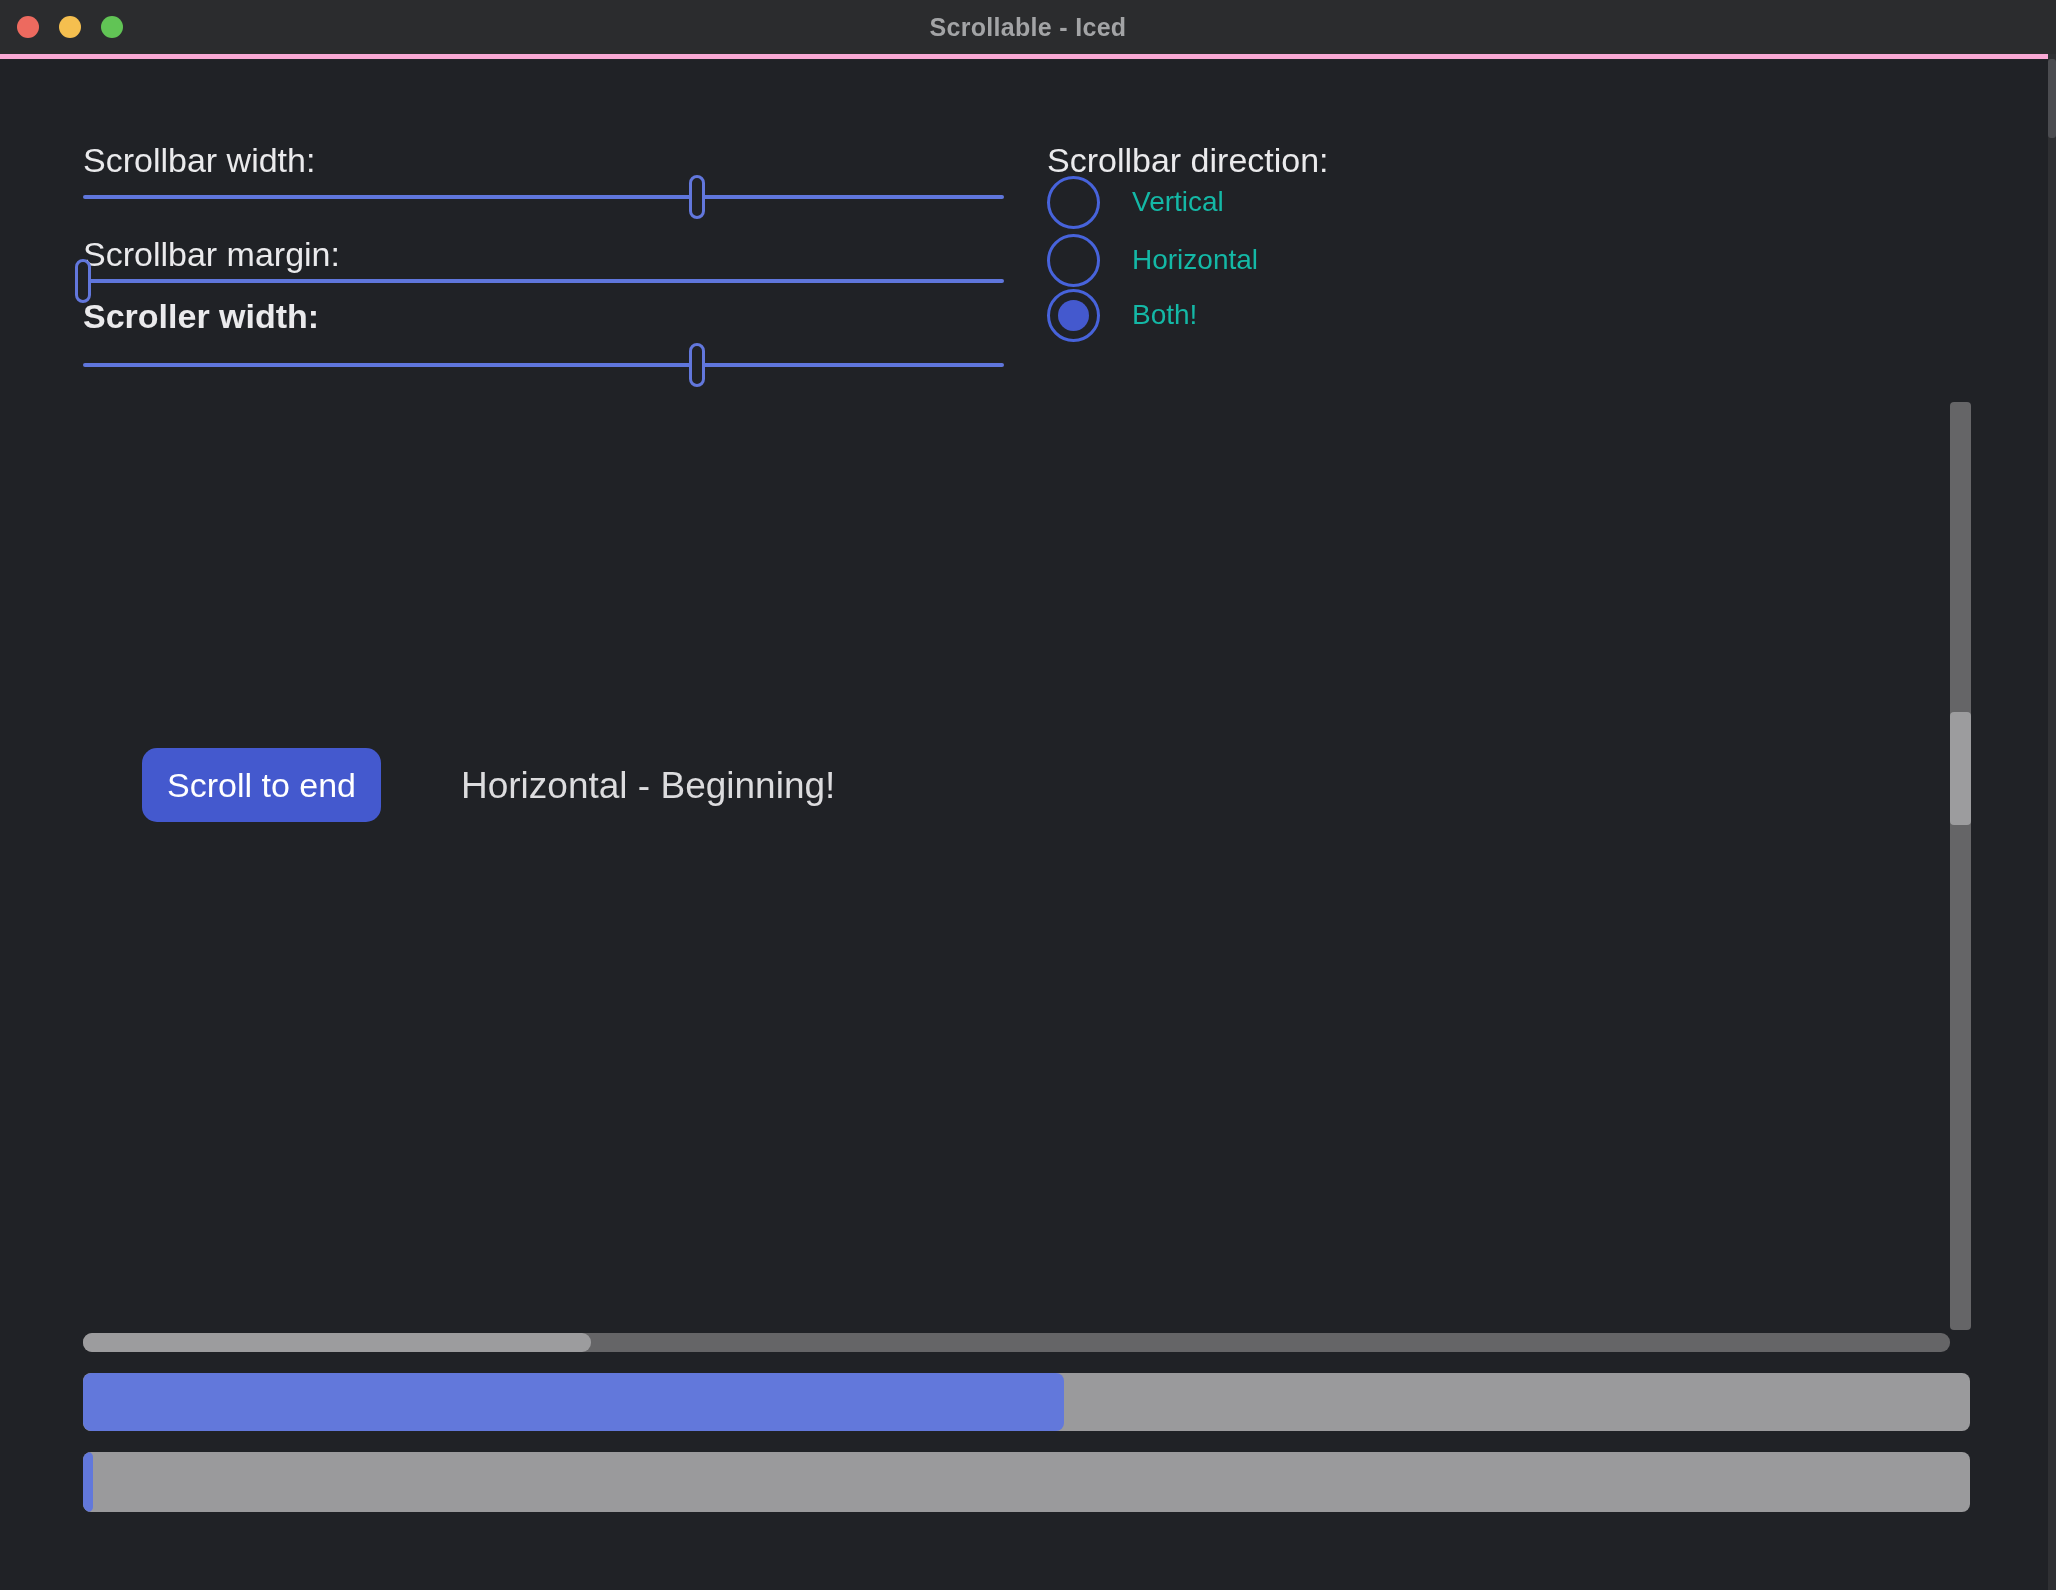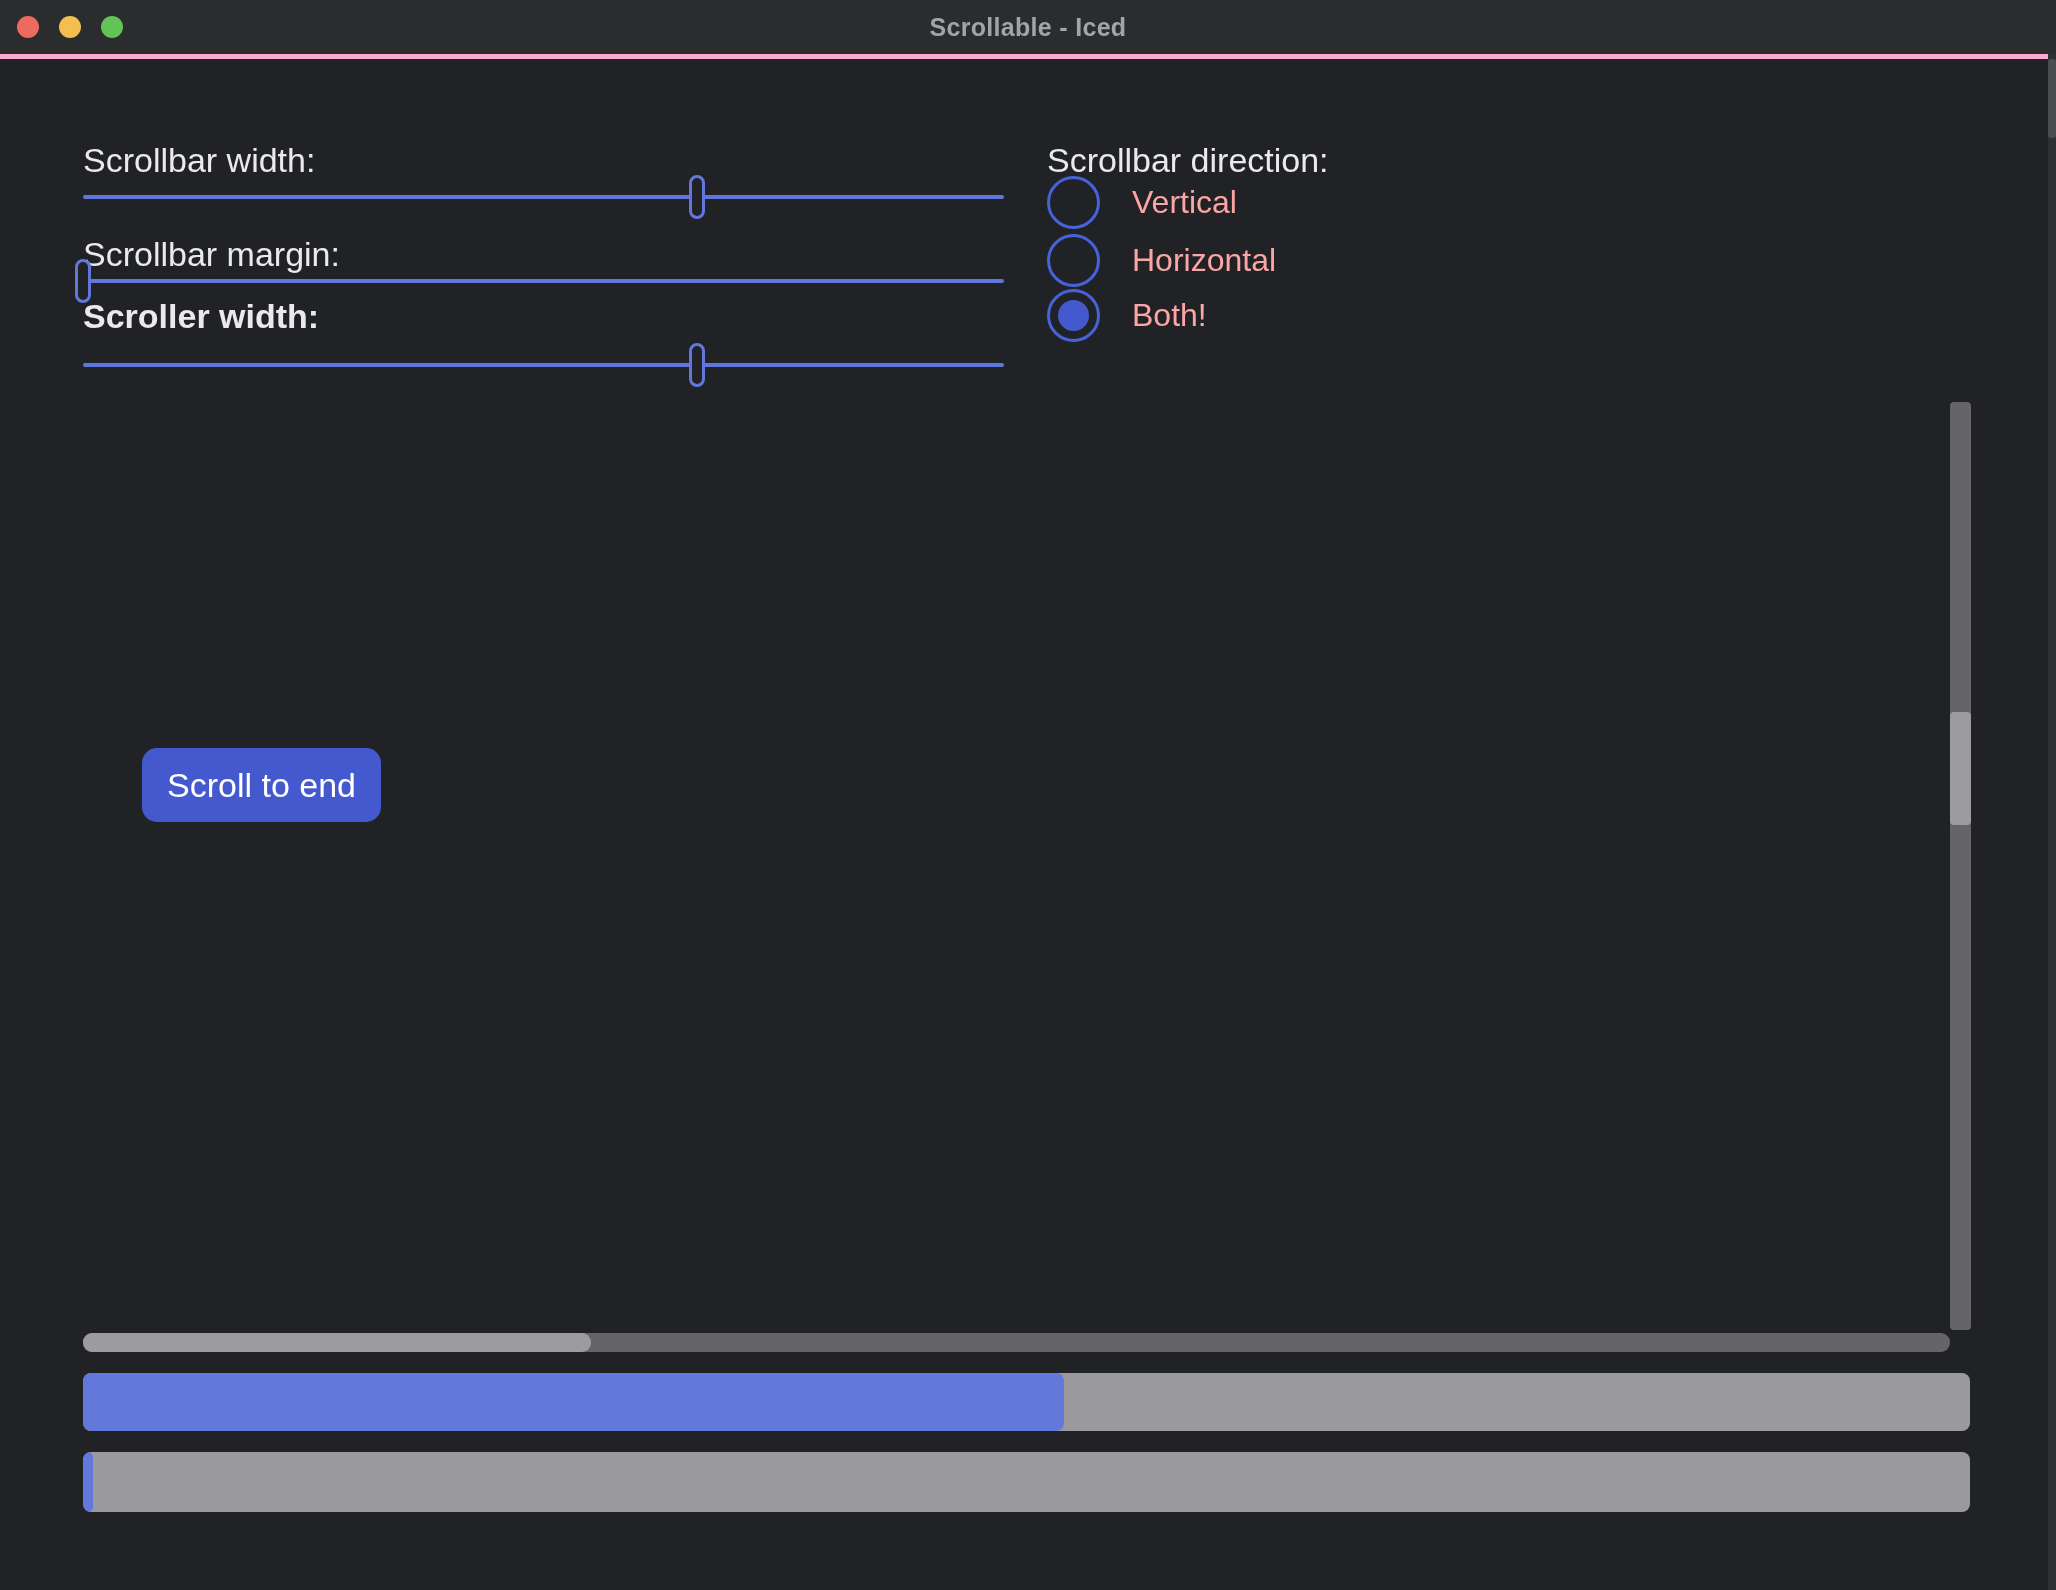--- a/index.html
+++ b/index.html
@@ -47,21 +47,21 @@
   #radio-row-0{top:175px;} #radio-row-1{top:233px;} #radio-row-2{top:288px;}
   .radio-circle{
     width:53px;height:53px;box-sizing:border-box;border:3px solid #4763db;
     border-radius:50%;position:relative;flex:none;background:transparent;
   }
   .radio-circle .dot{
     display:none;position:absolute;left:50%;top:50%;width:31px;height:31px;
     margin:-15.5px 0 0 -15.5px;border-radius:50%;background:#4459ce;
   }
   .radio-row.on .radio-circle .dot{display:block;}
-  .radio-label{margin-left:32px;color:#fca5a5;font-size:32px;}
+  .radio-label{margin-left:32px;color:#14b8a6;font-size:28px;}
   
   .scroll-btn{
     position:absolute;left:142px;top:748px;width:239px;height:74px;
     background:#4459ce;border:none;border-radius:15px;cursor:pointer;
     color:#ffffff;font-size:34px;font-family:inherit;
     display:flex;align-items:center;justify-content:center;
   }
   .status-text{
     position:absolute;left:461px;top:765px;color:#dcdcde;font-size:37px;
   }
@@ -143,20 +143,21 @@
   </div>
 
   <div class="radio-row on" id="radio-row-2">
     <div class="radio-circle">
         <div class="dot"></div>
       </div>
     <div class="radio-label">Both!</div>
   </div>
 
   <button class="scroll-btn">Scroll to end</button>
+  <div class="status-text">Horizontal - Beginning!</div>
 
   <div class="v-scrollbar">
     <div class="thumb" style="top: 33.4%; height: 12.2%;"></div>
   </div>
 
   <div class="h-scrollbar">
     <div class="thumb" style="left: 0%; width: 27.2%;"></div>
   </div>
 
   <div class="progress" id="progress-0">

